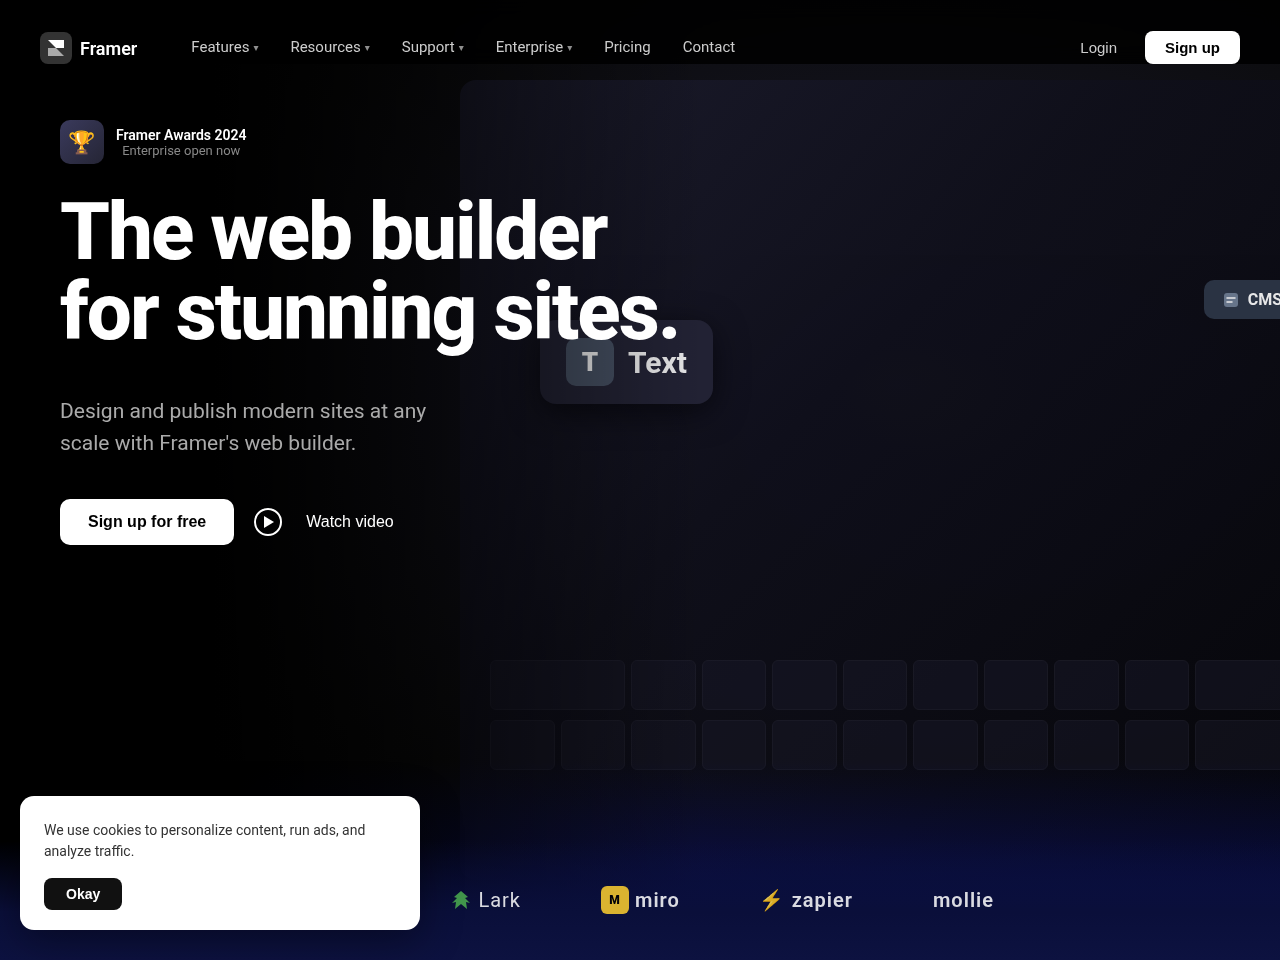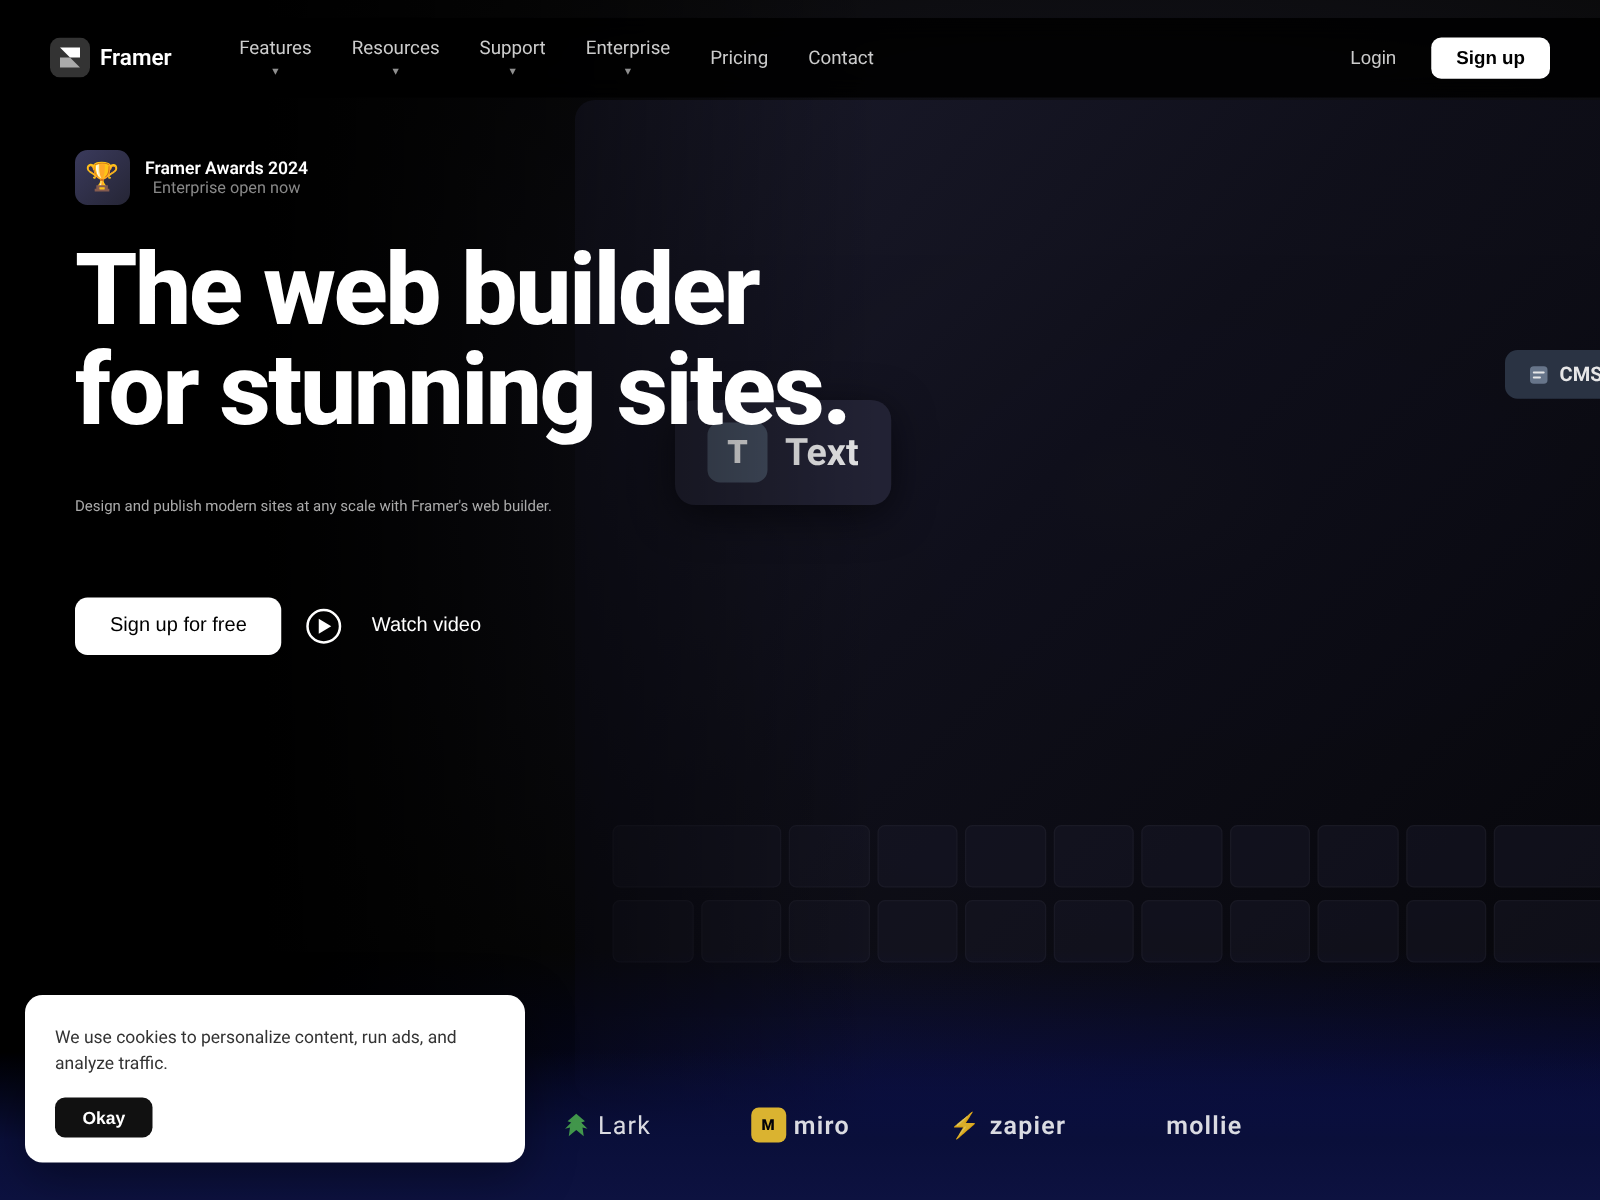--- a/index.html
+++ b/index.html
@@ -9,24 +9,24 @@
       background: #000;
       color: #fff;
       width: 1280px;
       min-height: 960px;
       overflow-x: hidden;
     }
 
     
     nav {
       position: fixed;
-      top: 14px; left: 0; right: 0;
+      top: 0; left: 0; right: 0;
       z-index: 100;
       display: flex;
-      align-items: center;
+      align-items: flex-end;
       padding: 0 40px;
       height: 64px;
       background: rgba(0,0,0,0.85);
       backdrop-filter: blur(10px);
     }
 
     .nav-logo {
       display: flex;
       align-items: center;
       gap: 8px;
@@ -58,21 +58,20 @@
       align-items: center;
       gap: 4px;
       padding: 8px 14px;
       color: #ccc;
       font-size: 15px;
       font-weight: 400;
       cursor: pointer;
       border-radius: 6px;
       text-decoration: none;
       transition: color 0.2s;
-      flex-direction: column;
     }
 
     .nav-chevron {
       font-size: 10px;
       opacity: 0.7;
     }
 
     .nav-right {
       display: flex;
       align-items: center;
@@ -176,39 +175,39 @@
     .hero-heading {
       font-size: 80px;
       font-weight: 800;
       line-height: 1.0;
       color: #fff;
       letter-spacing: -2px;
       margin-bottom: 44px;
     }
 
     .hero-subtext {
-      font-size: 12px;
+      font-size: 21px;
       color: #aaa;
       line-height: 1.5;
-      margin-bottom: 64px;
+      margin-bottom: 40px;
       max-width: 420px;
     }
 
     .hero-actions {
       display: flex;
       align-items: center;
       gap: 20px;
     }
 
     .btn-primary {
       padding: 14px 28px;
       background: #fff;
       color: #000;
       font-size: 16px;
-      font-weight: 400;
+      font-weight: 700;
       border: none;
       border-radius: 10px;
       cursor: pointer;
     }
 
     .btn-video {
       display: flex;
       align-items: center;
       gap: 24px;
       background: transparent;

